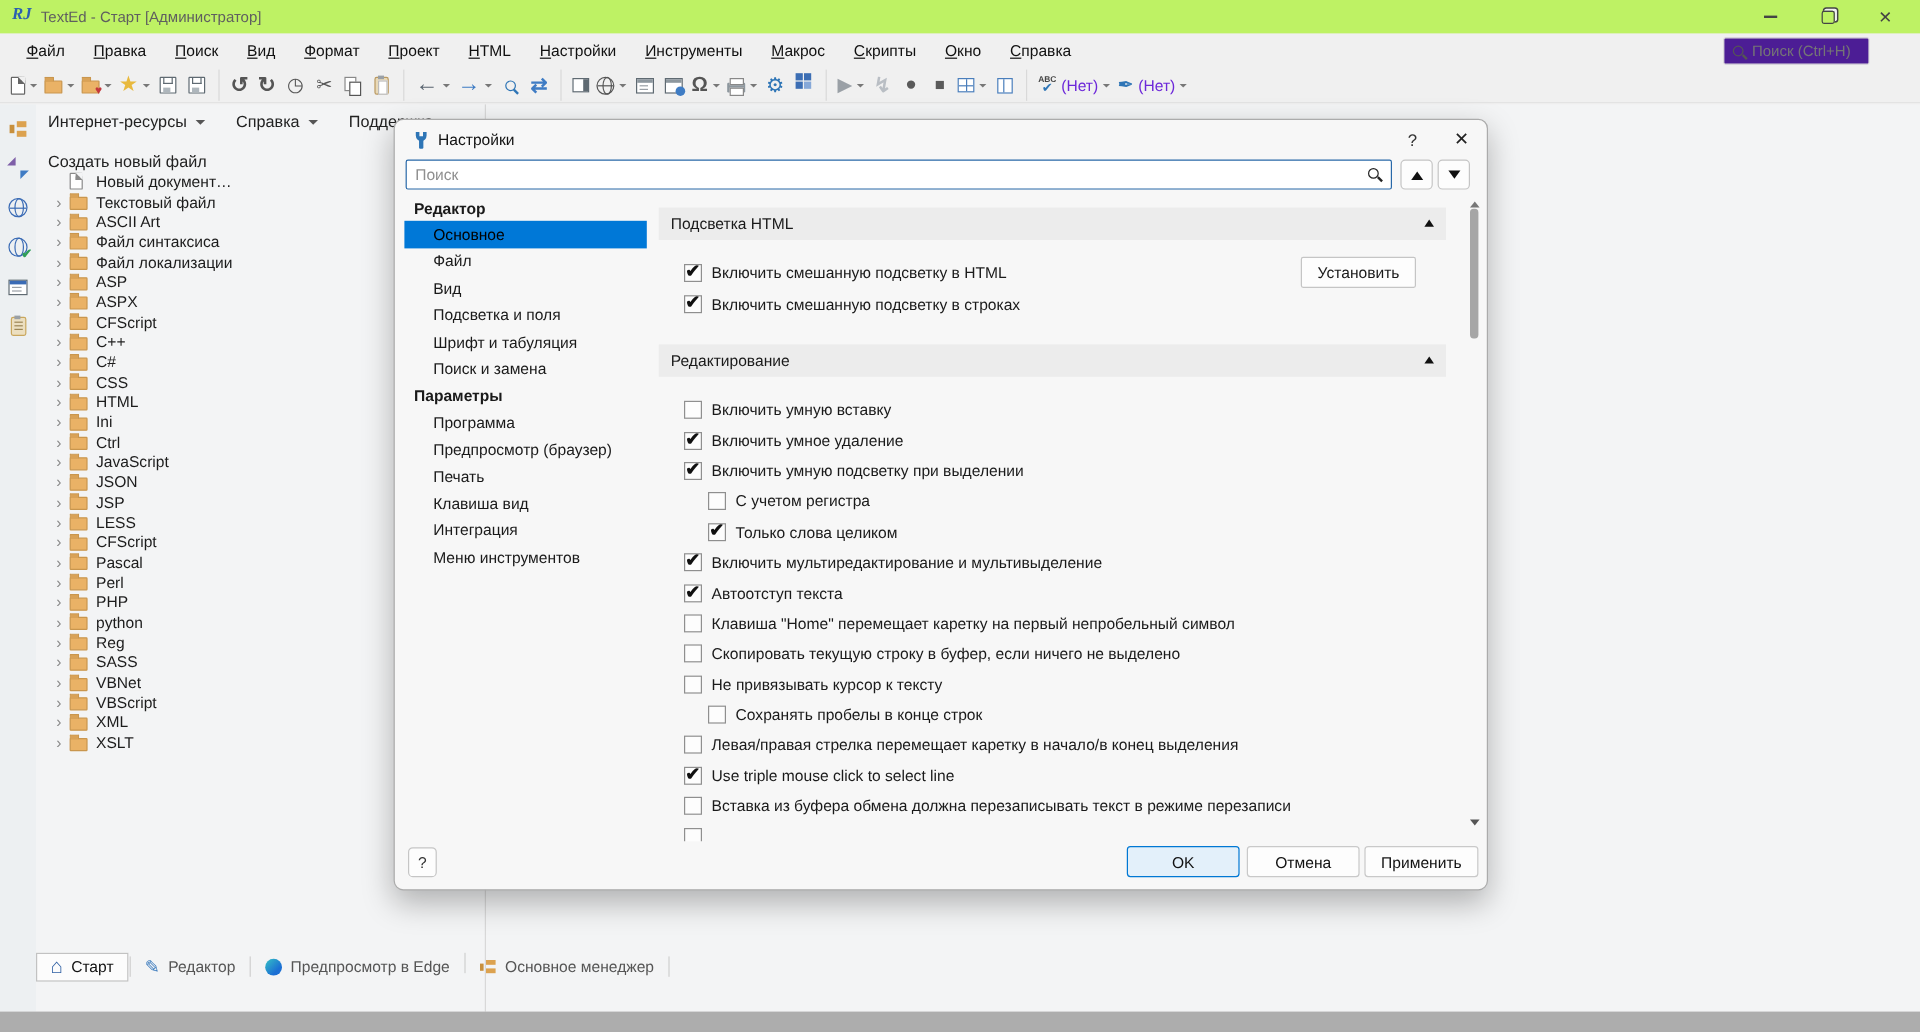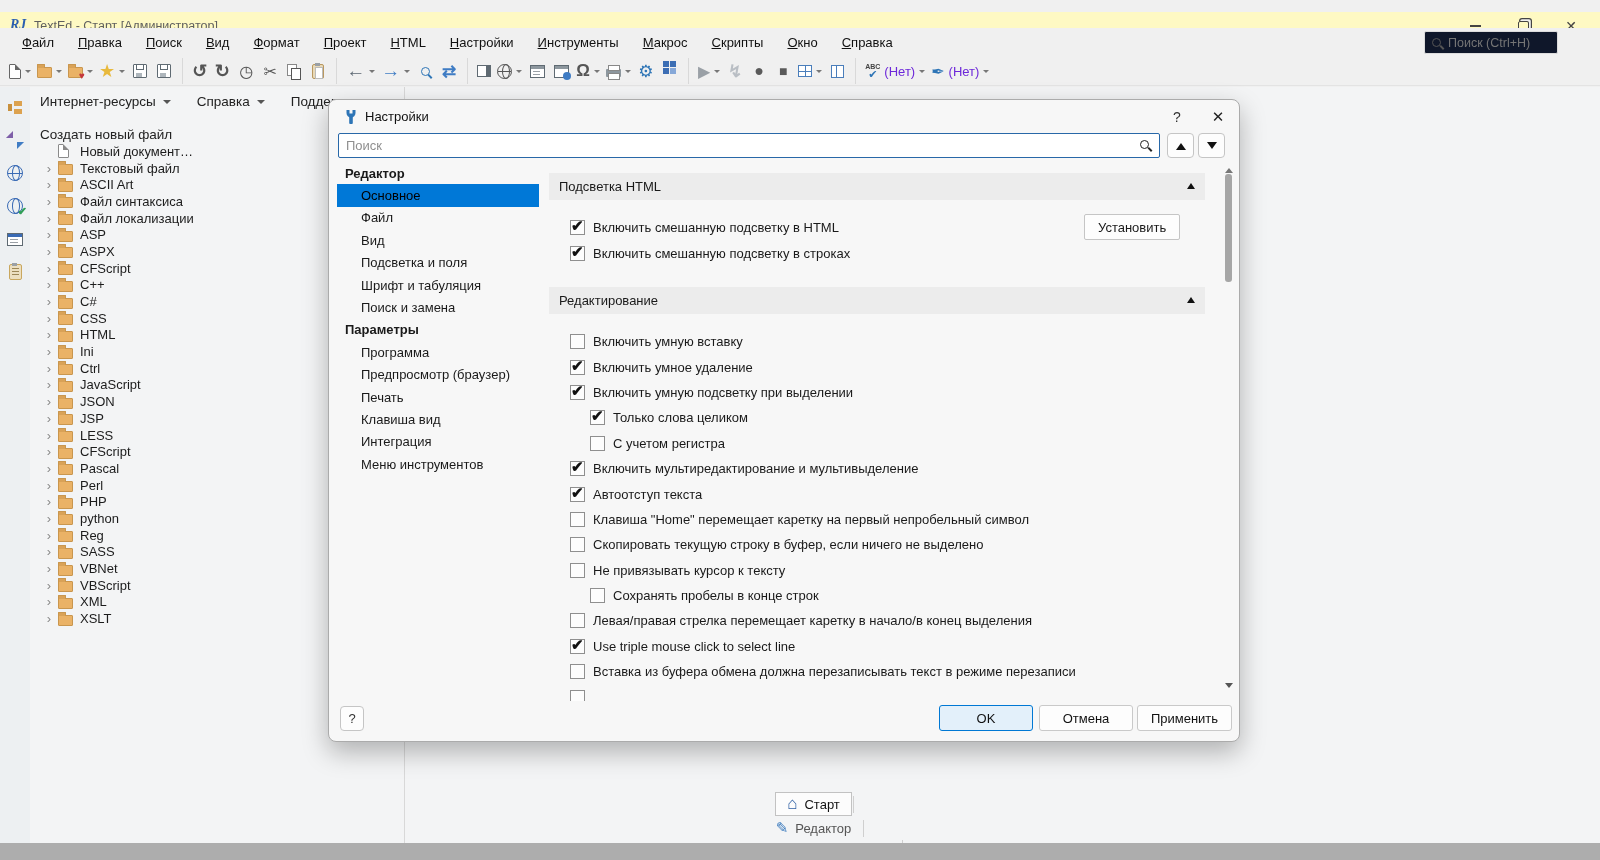--- a/index.html
+++ b/index.html
@@ -1,32 +1,32 @@
 <!DOCTYPE html>
 <html><head>
 <meta charset="utf-8">
 <style>
   * { margin:0; padding:0; box-sizing:border-box; }
   html,body { width:1600px; height:860px; overflow:hidden;
     font-family:"Liberation Sans", sans-serif; background:#f0f0f0; color:#1a1a1a; }
 
   
-  .titlebar { position:absolute; left:0; top:12px; right:0; height:28px; background:#fef9c3; }
+  .titlebar { position:absolute; left:0; top:0; right:0; height:28px; background:#bef264; }
   .app-logo { position:absolute; left:10px; top:5px; font:italic bold 14px "Liberation Serif", serif; color:#2b5fb0; }
   .app-title { position:absolute; left:34px; top:7px; font-size:12.5px; color:#5f5f5f; }
   .win-btn { position:absolute; top:2px; width:30px; height:24px; display:flex; align-items:center; justify-content:center; color:#444; cursor:pointer; }
   .wb-min  { right:110px; } .wb-min::before { content:""; width:11px; height:1.4px; background:#444; }
   .wb-max  { right:62px; }  .wb-max::before { content:""; width:9px; height:9px; border:1.2px solid #444; border-radius:2px; box-shadow:2px -2px 0 -0.2px #f0f0f0, 2px -2px 0 1px #444; }
   .wb-close{ right:14px; font-size:14px; } .wb-close::before { content:"\2715"; }
 
   
   .menubar { position:absolute; left:0; top:28px; right:0; height:29px; background:#f0f0f0; padding-left:10px; display:flex; align-items:center; }
   .menu-item { display:inline-block; padding:4px 12px; font-size:13px; color:#111; cursor:pointer; }
   .menu-item::first-letter { text-decoration:underline; }
-  .menu-search { position:absolute; right:42px; top:3px; width:134px; height:23px; background:#0f172a; border:1px solid #dcdcdc; border-radius:2px; display:flex; align-items:center; padding-left:7px; gap:7px; }
+  .menu-search { position:absolute; right:42px; top:3px; width:122px; height:23px; background:#4c1d95; border:1px solid #dcdcdc; border-radius:2px; display:flex; align-items:center; padding-left:7px; gap:7px; }
   .menu-search input { border:none; outline:none; background:transparent; width:90px; font-size:12.5px; color:#8a8a8a; font-family:inherit; }
   .i-mag { width:9px; height:9px; border:1.8px solid currentColor; border-radius:50%; position:relative; display:inline-block; flex:none; }
   .i-mag::after { content:""; position:absolute; width:1.8px; height:5px; background:currentColor; transform:rotate(-45deg); right:-2.5px; bottom:-4px; }
   .menu-search .i-mag { color:#555; }
 
   
   .toolbar { position:absolute; left:0; top:57px; right:0; height:29px; background:#f0f0f0; border-bottom:1px solid #e3e3e3; display:flex; align-items:center; padding-left:6px; }
   .tb-btn { height:26px; min-width:24px; display:flex; align-items:center; justify-content:center; padding:0 3px; cursor:pointer; position:relative; }
   .tb-btn.sep { border-left:1px solid #d9d9d9; margin-left:6px; padding-left:9px; }
   .tb-label { font-size:13px; color:#6d28d9; margin-left:4px; }
@@ -122,21 +122,21 @@
   .tree-row { height:16.7px; display:flex; align-items:center; cursor:pointer; }
   .expander { width:18px; color:#8a8a8a; font-size:13px; text-align:center; }
   .expander::before { content:"\203A"; }
   .expander.hidden::before { content:""; }
   .t-icon { width:22px; display:flex; justify-content:flex-start; }
   .i-doc { width:11px; height:14px; background:#fff; border:1.2px solid #8a8a8a; border-radius:1px; position:relative; }
   .i-doc::before { content:""; position:absolute; right:-1px; top:-1px; border:3px solid #f3f4f5; border-left-color:#8a8a8a; border-bottom-color:#8a8a8a; }
   .t-label { font-size:13px; color:#1c1c1c; }
 
   
-  .bottom-tabs { position:absolute; left:0; right:0; top:705px; height:27px; display:flex; align-items:center; padding-left:30px;flex-direction:column; }
+  .bottom-tabs { position:absolute; left:0; right:0; top:705px; height:27px; display:flex; align-items:center; padding-left:30px; }
   .btab { display:flex; align-items:center; gap:7px; height:24px; padding:0 11px; font-size:13px; color:#555; cursor:pointer; }
   .btab.active { background:#fcfcfc; border:1px solid #c2c2c2; color:#111; }
   .btab-sep { width:1px; height:17px; background:#cfcfcf; margin:0 1px; }
   .ti-home::before { content:"\2302"; font-size:17px; font-weight:bold; color:#2e5fa3; }
   .ti-pencil::before { content:"\270E"; font-size:15px; color:#3a7abd; }
   .ti-edge { width:14px; height:14px; border-radius:50%; background:linear-gradient(135deg,#35c1c5 0%, #1b6fd4 70%); }
   .ti-tree { position:relative; width:14px; height:12px; }
   .ti-tree::before { content:""; position:absolute; left:5px; top:0; width:8px; height:4.5px; background:#dca24f; box-shadow:0 7px 0 #dca24f; }
   .ti-tree::after  { content:""; position:absolute; left:0; top:3px; width:3.5px; height:6px; background:#c8903d; }
   .footer-strip { position:absolute; left:0; right:0; bottom:0; height:17px; background:#adadad; }
@@ -851,27 +851,27 @@
         <span class="checkbox checked"></span>
         <span class="cb-label">Включить умное удаление</span>
       </div>
 
       <div class="cb-row">
         <span class="checkbox checked"></span>
         <span class="cb-label">Включить умную подсветку при выделении</span>
       </div>
 
       <div class="cb-row indent">
+        <span class="checkbox"></span>
+        <span class="cb-label">С учетом регистра</span>
+      </div>
+
+      <div class="cb-row indent">
         <span class="checkbox checked"></span>
         <span class="cb-label">Только слова целиком</span>
-      </div>
-
-      <div class="cb-row indent">
-        <span class="checkbox"></span>
-        <span class="cb-label">С учетом регистра</span>
       </div>
 
       <div class="cb-row">
         <span class="checkbox checked"></span>
         <span class="cb-label">Включить мультиредактирование и мультивыделение</span>
       </div>
 
       <div class="cb-row">
         <span class="checkbox checked"></span>
         <span class="cb-label">Автоотступ текста</span>

